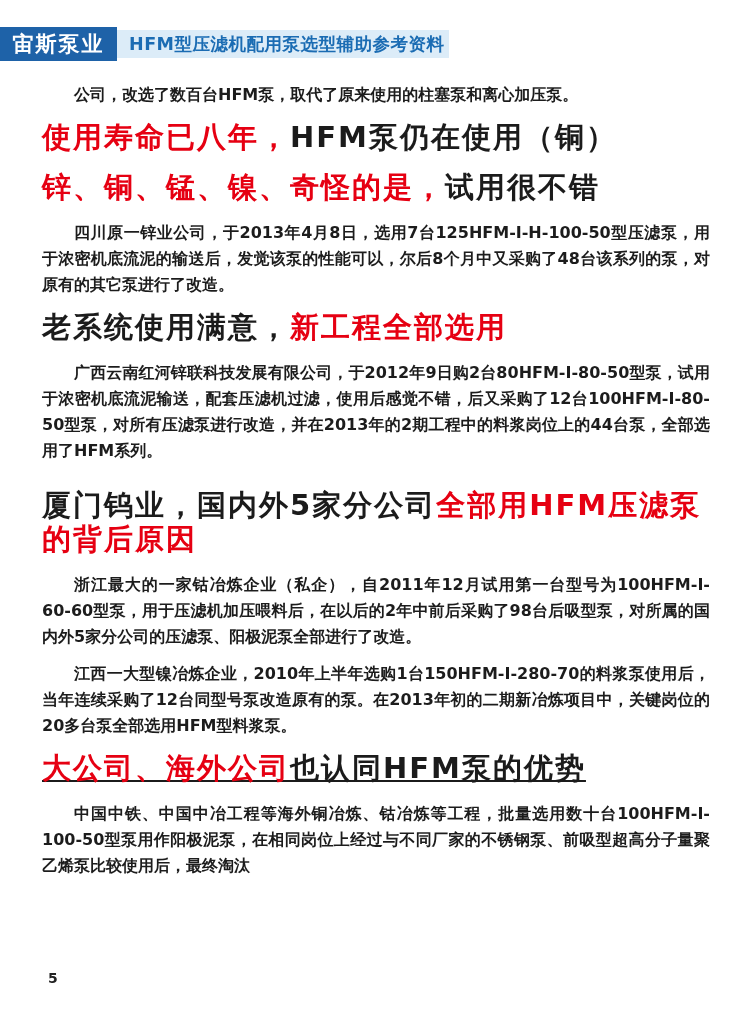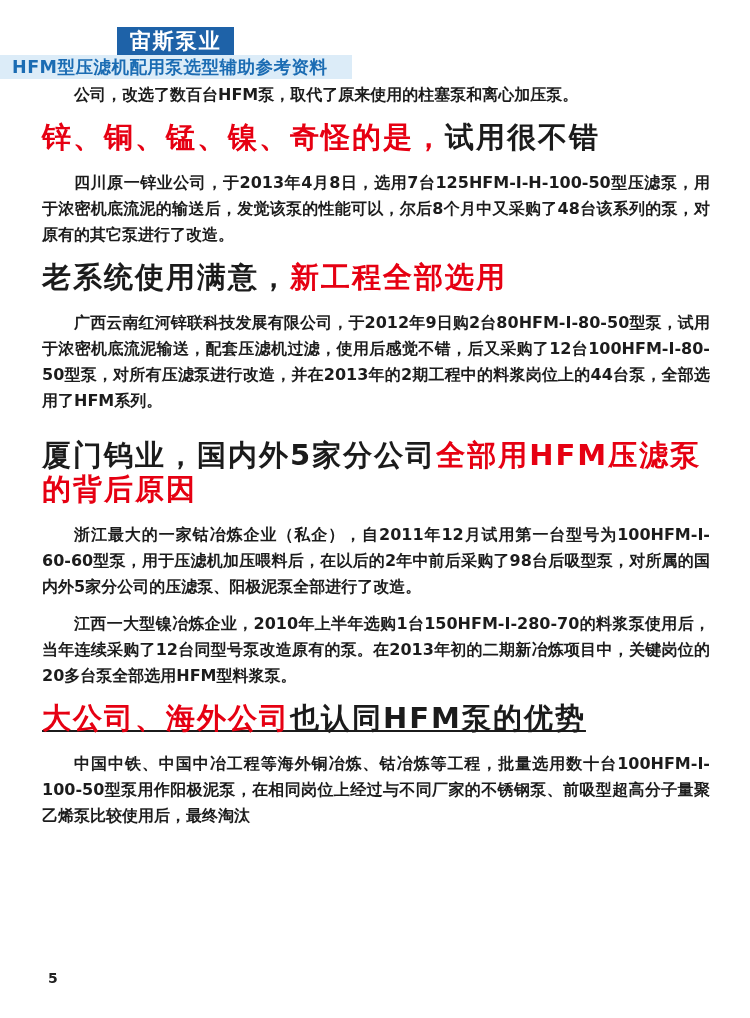--- a/index.html
+++ b/index.html
@@ -8,35 +8,35 @@
     position:relative;
     width:750px; height:1018px;
     background:#ffffff;
     overflow:hidden;
     font-family:"DejaVu Sans", sans-serif;
   }
   
   .header {
     position:absolute; top:27px; left:0;
     height:34px;
-    display:flex; align-items:center;flex-direction:column;
+    display:flex; align-items:center;
   }
   .logo-box {
     width:117px; height:34px;
     background:var(--brand-bg,#1e62a8);
     color:var(--brand-fg,#ffffff);
     display:flex; align-items:center; justify-content:center;
     font-size:21px; font-weight:bold; letter-spacing:2px;
   }
   .title-strip {
     height:28px;
     background:var(--title-bg,#dcecf8);
     color:var(--title-fg,#1b6cb3);
     display:flex; align-items:center;
-    padding:0 24px 0 12px;
+    padding:0 4px 0 12px;
     font-size:17.5px; font-weight:bold; letter-spacing:0.5px;
     white-space:nowrap;
   }
   
   .doc-body {
     position:absolute; top:78px; left:42px; width:668px;
   }
   .body-text {
     font-size:16px; line-height:26px;
     color:var(--body-fg,#1c1c1c);
@@ -73,20 +73,21 @@
     </div>
     <div class="title-strip">
       <span>HFM型压滤机配用泵选型辅助参考资料</span>
     </div>
   </div>
 
   <div class="doc-body">
     <p class="body-text">公司，改选了数百台HFM泵，取代了原来使用的柱塞泵和离心加压泵。</p>
     <div id="sections">
         <section>
+          <h2 class="section-heading"><span class="seg-red">使用寿命已八年，</span><span class="seg-black">HFM泵仍在使用（铜）</span></h2>
         </section>
         <section>
           <h2 class="section-heading"><span class="seg-red">锌、铜、锰、镍、奇怪的是，</span><span class="seg-black">试用很不错</span></h2>
           <p class="body-text">四川原一锌业公司，于2013年4月8日，选用7台125HFM-I-H-100-50型压滤泵，用于浓密机底流泥的输送后，发觉该泵的性能可以，尔后8个月中又采购了48台该系列的泵，对原有的其它泵进行了改造。</p>
         </section>
         <section>
           <h2 class="section-heading"><span class="seg-black">老系统使用满意，</span><span class="seg-red">新工程全部选用</span></h2>
           <p class="body-text">广西云南红河锌联科技发展有限公司，于2012年9日购2台80HFM-I-80-50型泵，试用于浓密机底流泥输送，配套压滤机过滤，使用后感觉不错，后又采购了12台100HFM-I-80-50型泵，对所有压滤泵进行改造，并在2013年的2期工程中的料浆岗位上的44台泵，全部选用了HFM系列。</p>
         </section>
         <section>

